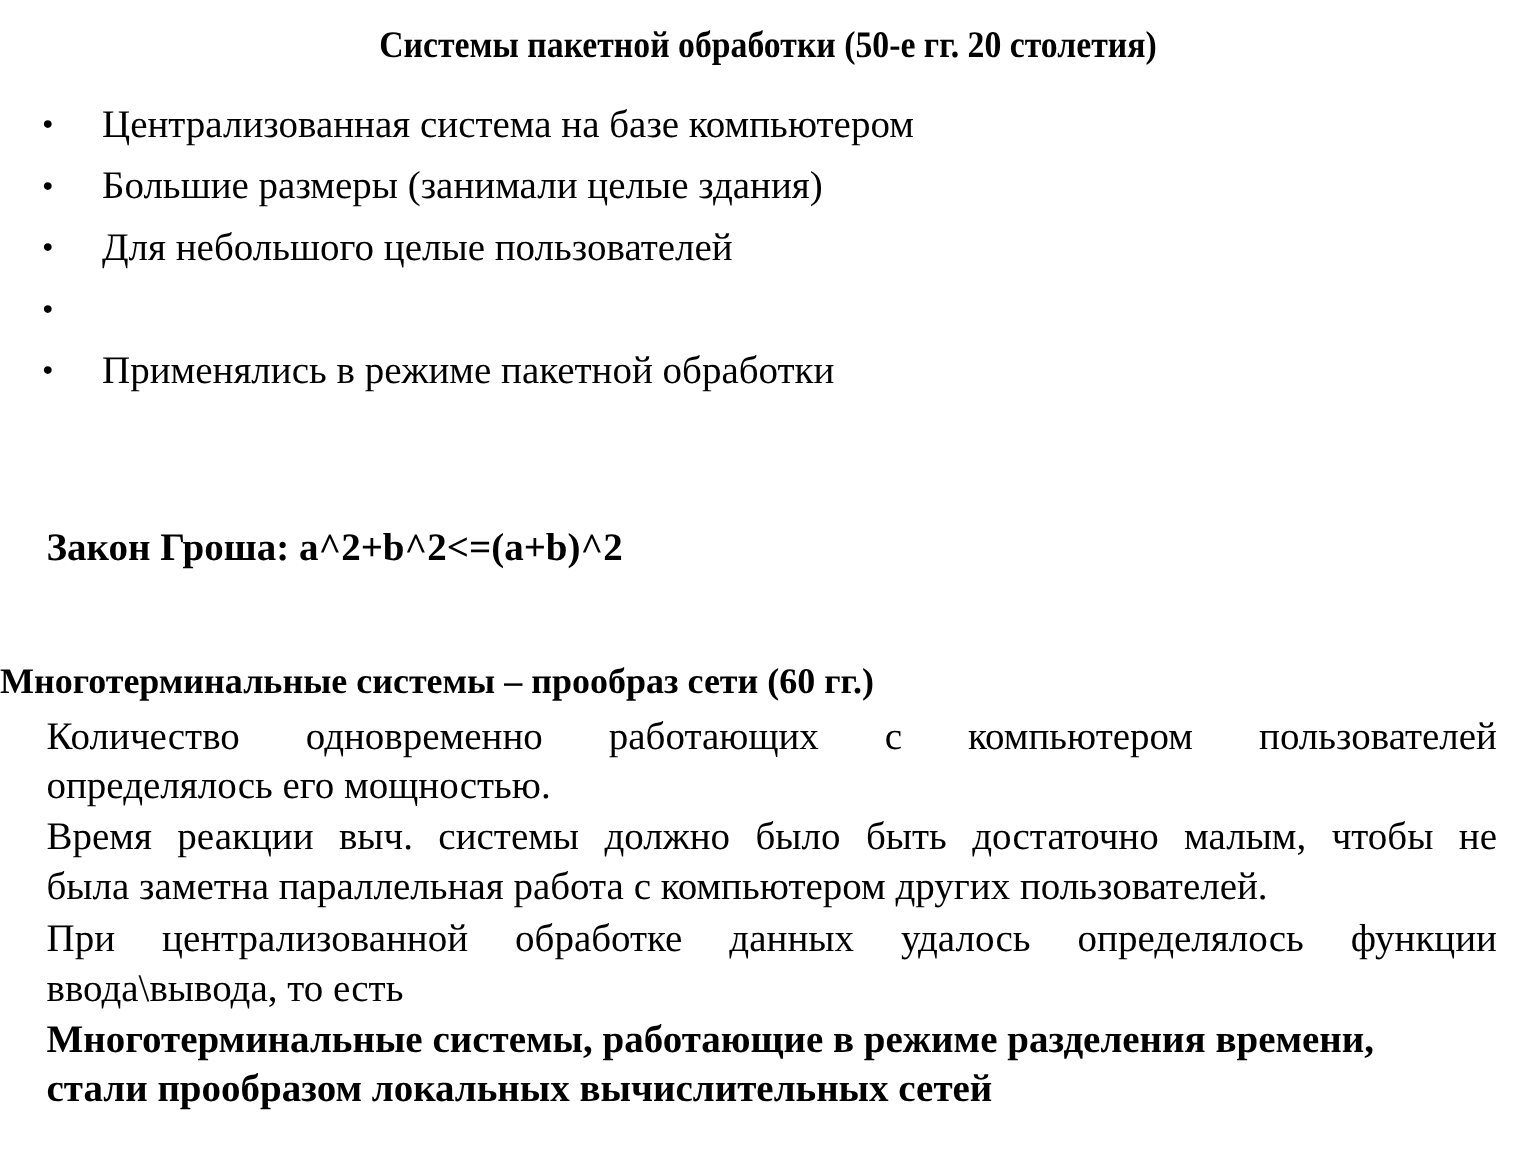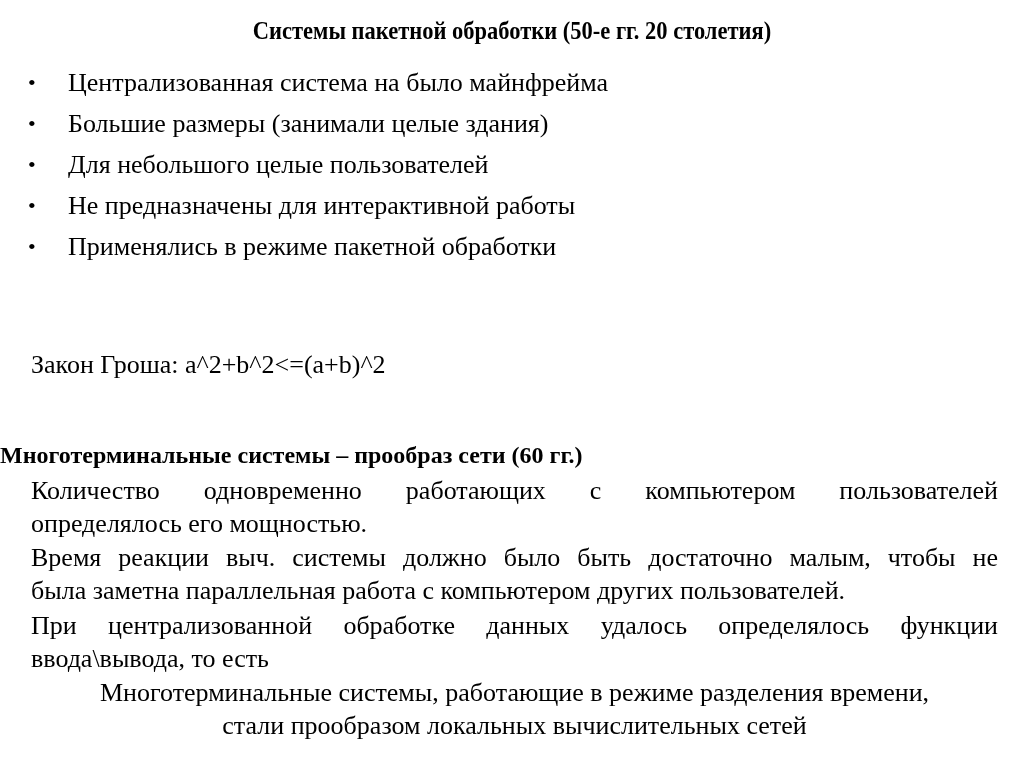--- a/index.html
+++ b/index.html
@@ -12,52 +12,51 @@
   .title1 {
     position: absolute; left: 0; width: 1024px; top: 16px;
     text-align: center; font-weight: bold; font-size: 25px; line-height: 30px;
     transform: scaleX(0.9); transform-origin: 512px 0;
   }
   .bullets { position: absolute; left: 28px; top: 66px; width: 960px; margin: 0; padding: 0; list-style: none; }
   .bullets li { height: 41px; font-size: 26px; line-height: 34px; display: flex; white-space: nowrap; }
   .bullet-dot { width: 40px; flex: 0 0 40px; font-size: 22px; }
   .para { position: absolute; left: 31px; font-size: 26px; line-height: 33px; white-space: nowrap; }
   .para.indent2 { padding-left: 38px; }
-  .bold { font-weight: normal; text-align: center; }
+  .bold { font-weight: bold; }
   .title2 {
     position: absolute; left: 0; width: 1024px; top: 440px;
     font-weight: bold; font-size: 24px; line-height: 30px;
   }
   .block { position: absolute; left: 31px; width: 967px; font-size: 26px; line-height: 33px; }
   .justify-first { text-align: justify; }
   .nowrap { white-space: nowrap; }
 </style>
 </head>
 <body>
 
 <div class="slide">
 
   <div class="title1">Системы пакетной обработки  (50-е гг. 20 столетия)</div>
 
   <ul class="bullets">
     <li>
       <span class="bullet-dot">•</span>
-      <span>Централизованная система на было майнфрейма</span>
+      <span>Централизованная система на базе компьютером</span>
     </li>
     <li>
       <span class="bullet-dot">•</span>
       <span>Большие размеры (занимали целые здания)</span>
     </li>
     <li>
       <span class="bullet-dot">•</span>
       <span>Для небольшого целые пользователей</span>
     </li>
     <li>
       <span class="bullet-dot">•</span>
-      <span>Не предназначены для интерактивной работы</span>
     </li>
     <li>
       <span class="bullet-dot">•</span>
       <span>Применялись в режиме пакетной обработки</span>
     </li>
   </ul>
 
 
   <div class="para bold" style="top:348px;">Закон Гроша: a^2+b^2&lt;=(a+b)^2</div>
 

